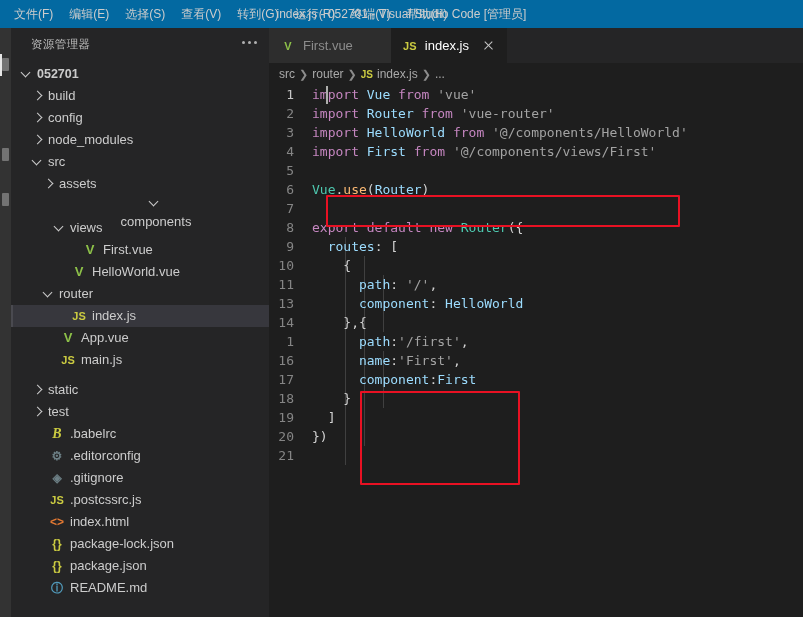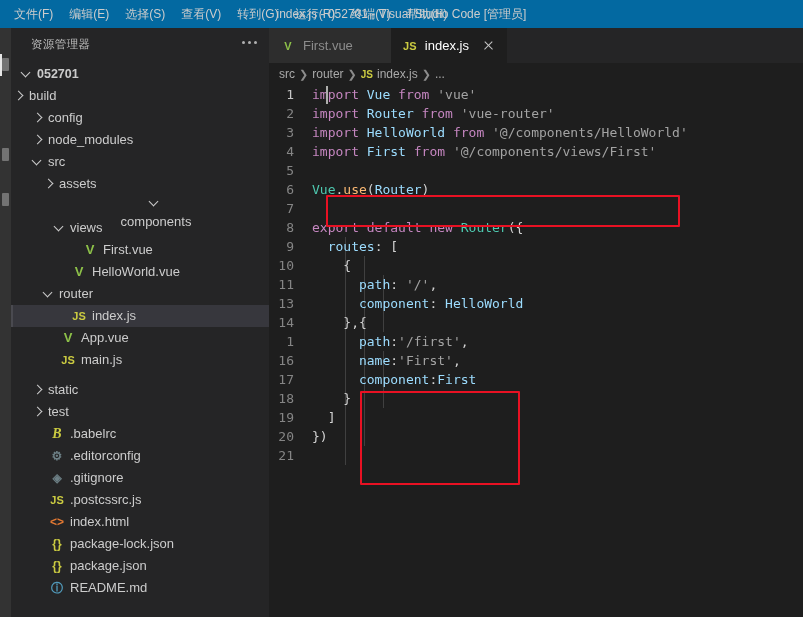--- a/index.html
+++ b/index.html
@@ -197,21 +197,21 @@
           <i></i>
           <i></i>
           <i></i>
         </span>
     </div>
     <div class="tree" id="file-tree">
         <div class="row root" style="padding-left: 8px;">
           <span class="chev open"></span>
           <span class="lbl">052701</span>
         </div>
-        <div class="row" style="">
+        <div class="row" style="padding-left: 19px;">
           <span class="chev"></span>
           <span class="lbl">build</span>
         </div>
         <div class="row" style="padding-left: 19px;">
           <span class="chev"></span>
           <span class="lbl">config</span>
         </div>
         <div class="row" style="padding-left: 19px;">
           <span class="chev"></span>
           <span class="lbl">node_modules</span>

